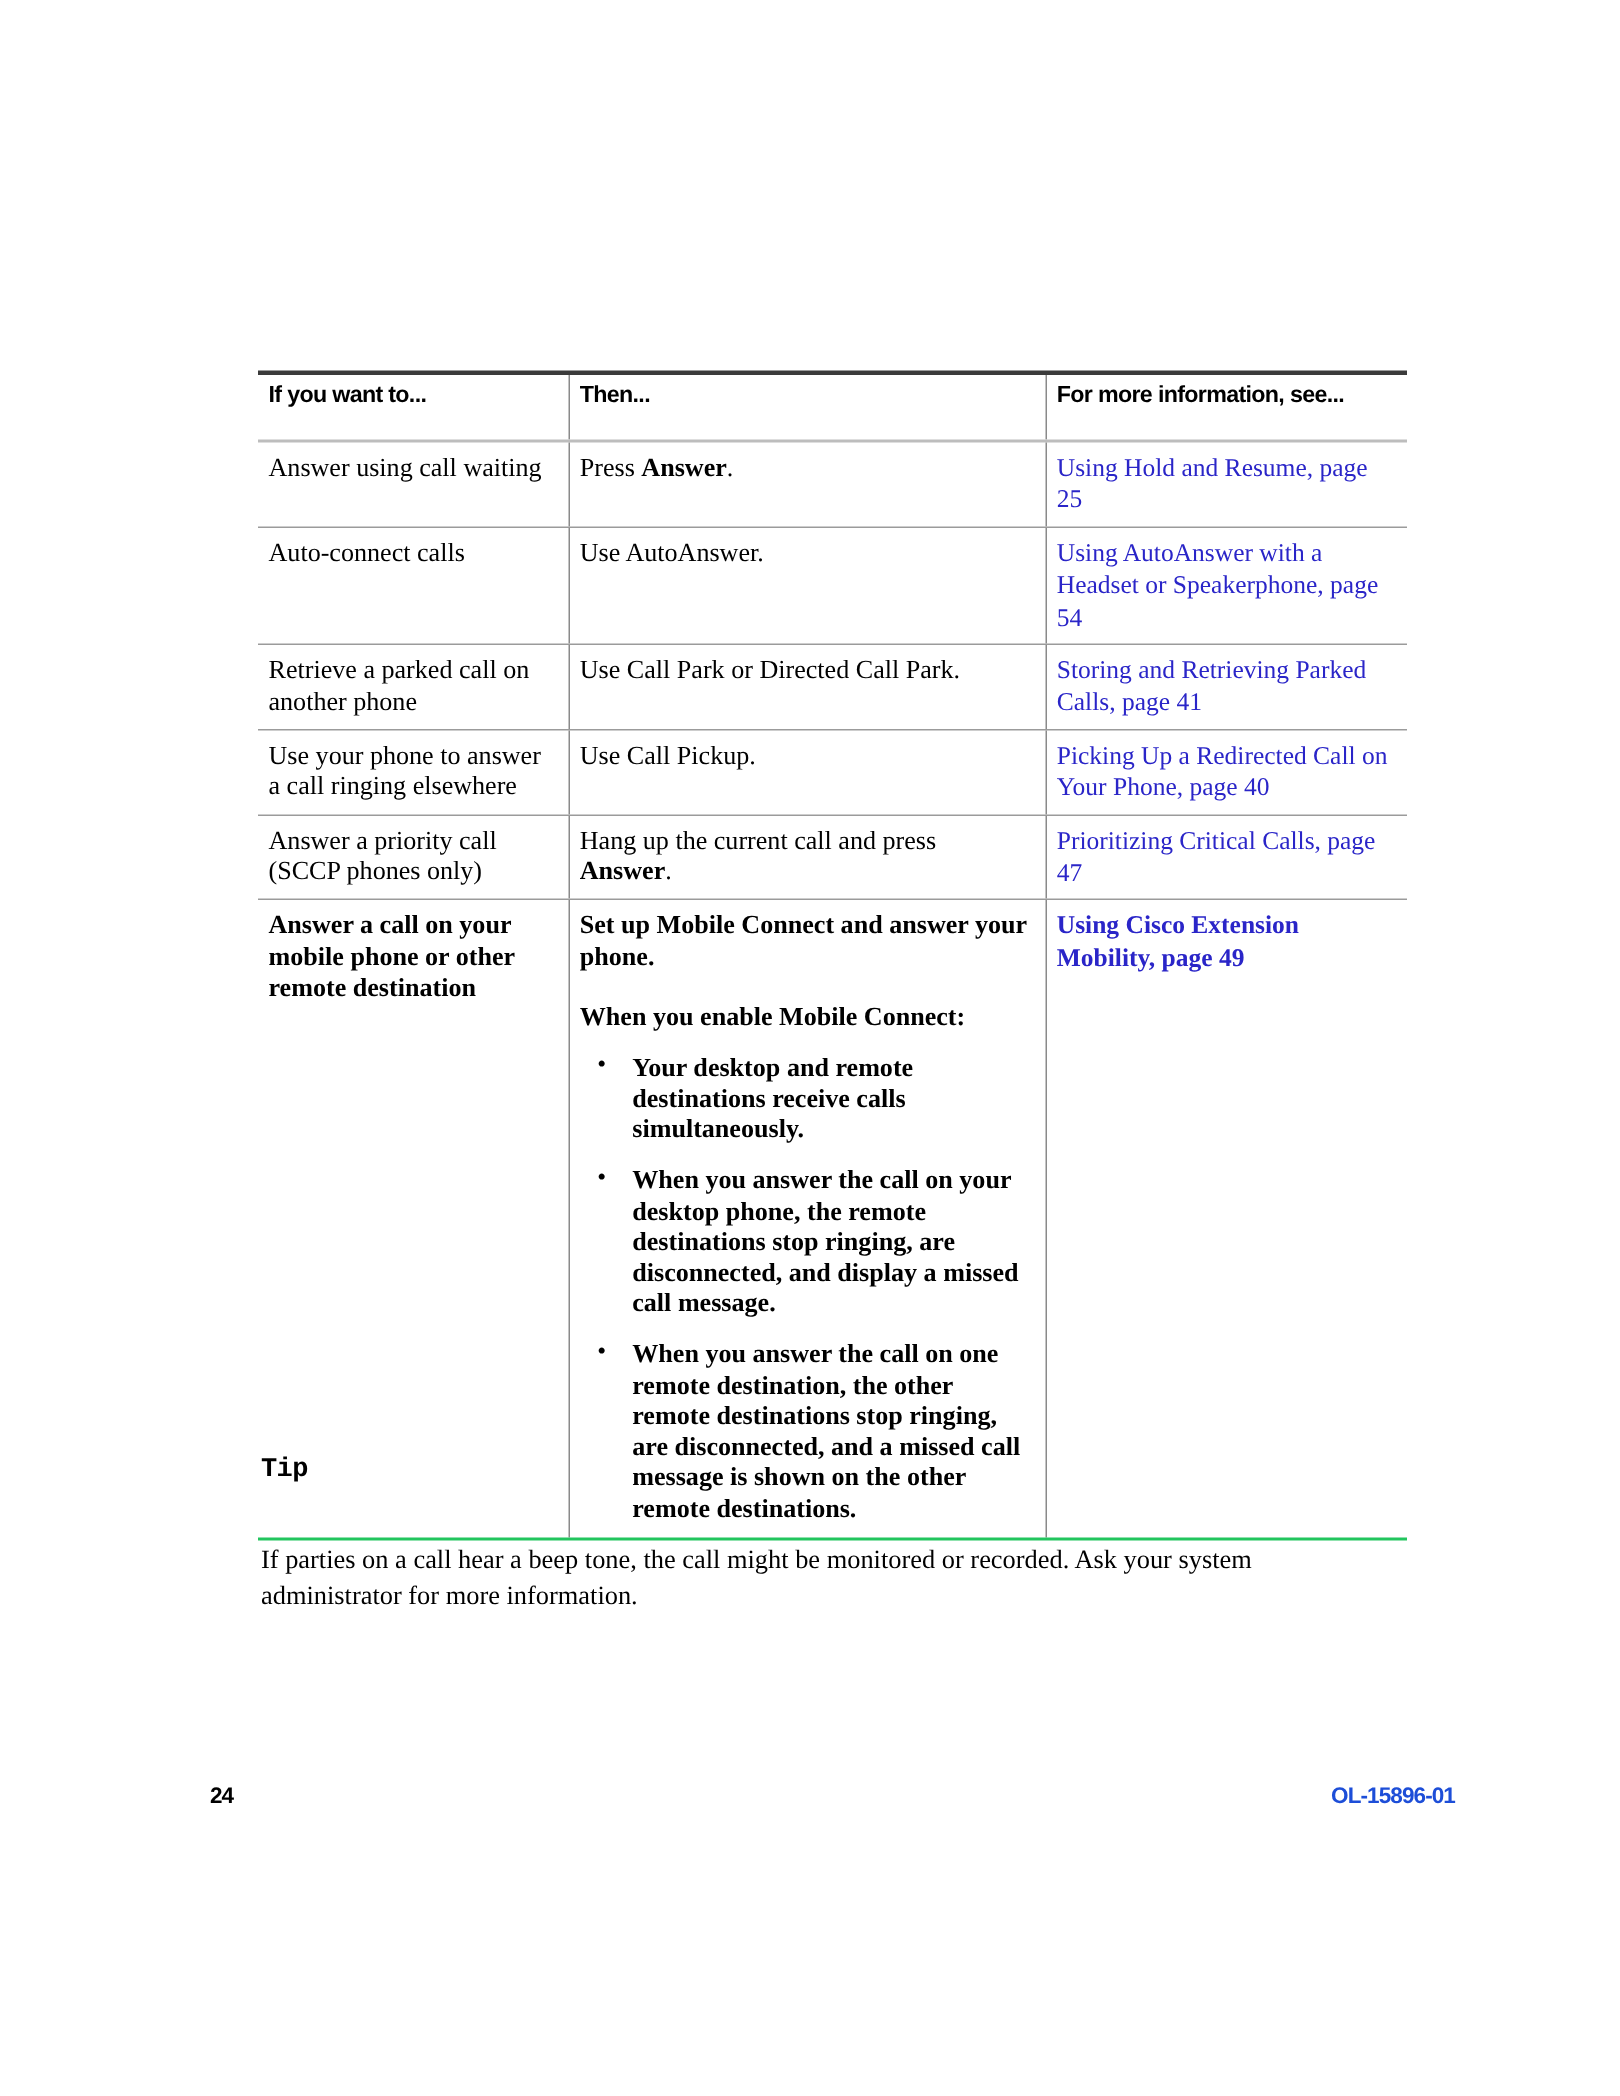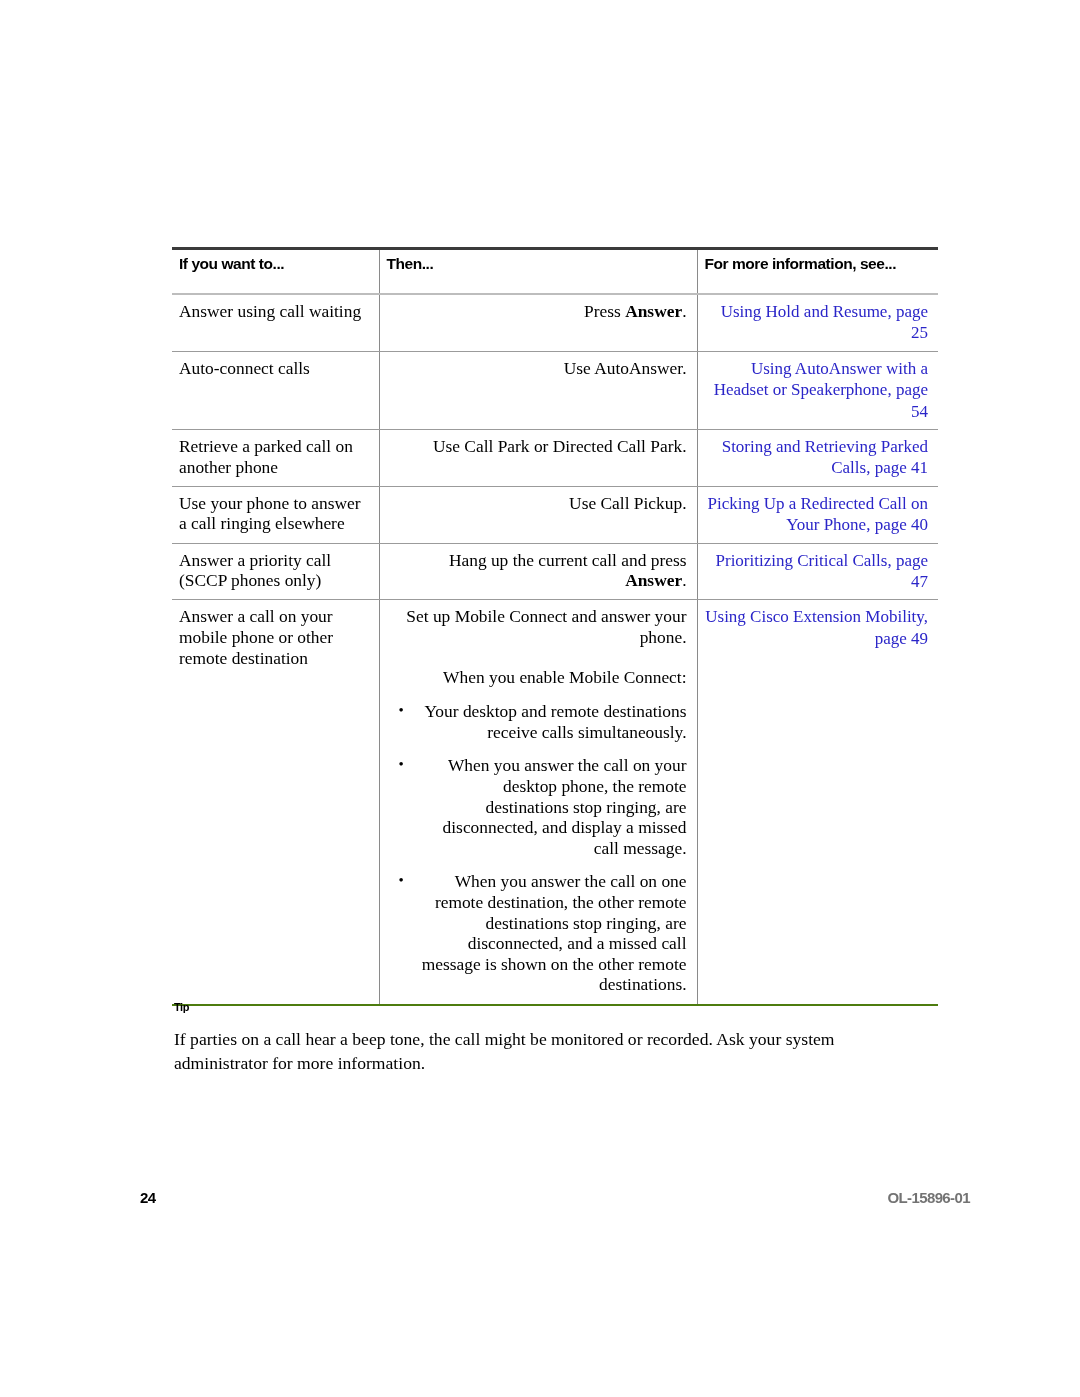--- a/index.html
+++ b/index.html
@@ -52,22 +52,22 @@
   .proc-table thead th.sep { border-left: 1px solid #8a8a8a; }
 
   .proc-table tbody td {
     vertical-align: top;
     font-size: 17.4px;
     line-height: 20.6px;
     padding: 6px 10px 7px 7px;
     border-bottom: 1px solid #9b9b9b;
     margin-top: 15px;
   }
-  .proc-table tbody td.sep { border-left: 1px solid #8a8a8a; text-align: right; }
-  .proc-table tbody tr.last td { border-bottom: 2px solid #4d7c0f; }
+  .proc-table tbody td.sep { border-left: 1px solid #8a8a8a; }
+  .proc-table tbody tr.last td { border-bottom: 2px solid #22c55e; font-weight: bold; }
 
   .xref {
     color: #2a25c8;
     font-size: 17px;
     line-height: 20.4px;
   }
 
   b, .bold { font-weight: bold; }
 
   .mc-intro { margin-top: 19px; }
@@ -88,24 +88,24 @@
     left: 12px;
     top: -1px;
     font-size: 15px;
     line-height: 20.6px;
   }
 
   
   .tip-head {
     position: absolute;
     left: 174px;
-    top: 1001px;
-    font-family: Liberation Sans, sans-serif;
-    font-weight: bold;
-    font-size: 11px;
+    top: 970px;
+    font-family: Liberation Mono, monospace;
+    font-weight: bold;
+    font-size: 18px;
     letter-spacing: -0.4px;
   }
   .tip-body {
     position: absolute;
     left: 174px;
     top: 1027px;
     width: 745px;
     font-size: 17.6px;
     line-height: 24px;
   }
@@ -122,21 +122,21 @@
     color: #000000;
   }
   .footer-doc {
     position: absolute;
     right: 110px;
     top: 1189px;
     font-family: "Liberation Sans", "DejaVu Sans", sans-serif;
     font-weight: bold;
     font-size: 15px;
     letter-spacing: -0.6px;
-    color: #737373;
+    color: #1d4ed8;
   }
 </style>
 </head>
 <body>
 
 <div class="page">
 
   <table class="proc-table">
     <colgroup>
         <col class="c1">

